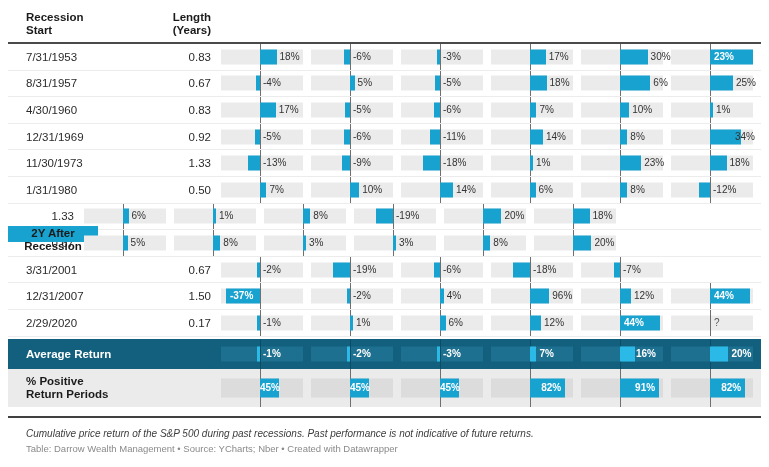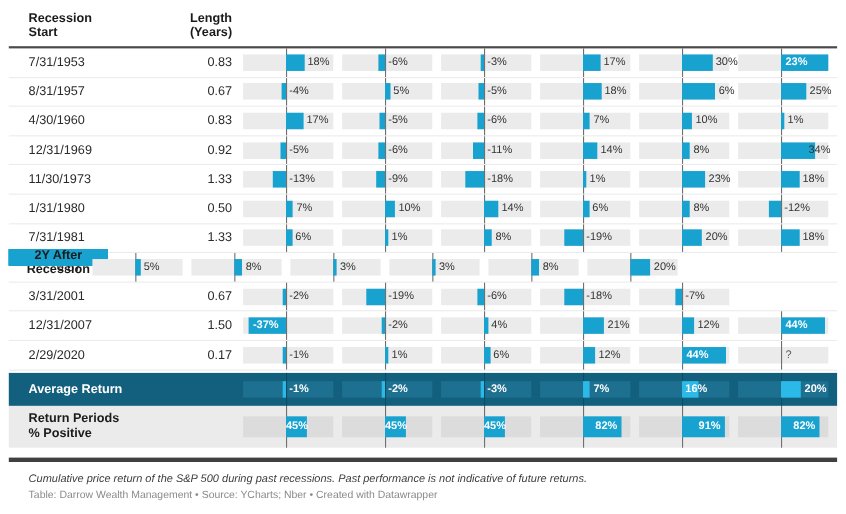--- a/index.html
+++ b/index.html
@@ -141,21 +141,21 @@
   .row.pct .axis  { background: #6f6f6f; }
   .row.pct .bar   { background: #18a2d0; height: 19px; }
   .row.pct .barlabel {
     color: #ffffff;
     font-weight: bold;
     font-size: 10px;
   }
 
   
   .footer {
-    border-top: 4px solid #404040;
+    border-top: 2px solid #404040;
     margin-top: 9px;
     padding: 9px 0 0 18px;
   }
   .foot-note {
     font-size: 10px;
     font-style: italic;
     color: #3c3c3c;
     line-height: 14px;
   }
   .foot-src {
@@ -425,21 +425,20 @@
           <div class="barlabel" style="left: 53.36px;">8%</div>
         </div>
         <div class="cell-bar">
           <div class="track"></div>
           <div class="axis" style="left: 43px;"></div>
           <div class="bar" style="left: 31.96px; width: 11.04px;"></div>
           <div class="barlabel" style="left: 46px;">-12%</div>
         </div>
       </div>
       <div class="row">
-        <div class="cell-date">7/31/1981</div>
         <div class="cell-len">1.33</div>
         <div class="cell-bar">
           <div class="track"></div>
           <div class="axis" style="left: 43px;"></div>
           <div class="bar" style="left: 43px; width: 5.52px;"></div>
           <div class="barlabel" style="left: 51.52px;">6%</div>
         </div>
         <div class="cell-bar">
           <div class="track"></div>
           <div class="axis" style="left: 43px;"></div>
@@ -562,21 +561,21 @@
         <div class="cell-bar">
           <div class="track"></div>
           <div class="axis" style="left: 43px;"></div>
           <div class="bar" style="left: 43px; width: 3.68px;"></div>
           <div class="barlabel" style="left: 49.68px;">4%</div>
         </div>
         <div class="cell-bar">
           <div class="track"></div>
           <div class="axis" style="left: 43px;"></div>
           <div class="bar" style="left: 43px; width: 19.32px;"></div>
-          <div class="barlabel" style="left: 65.32px;">21%</div>
+          <div class="barlabel" style="left: 65.32px;">96%</div>
         </div>
         <div class="cell-bar">
           <div class="track"></div>
           <div class="axis" style="left: 43px;"></div>
           <div class="bar" style="left: 43px; width: 11.04px;"></div>
           <div class="barlabel" style="left: 57.04px;">12%</div>
         </div>
         <div class="cell-bar">
           <div class="track"></div>
           <div class="axis" style="left: 43px;"></div>
@@ -649,34 +648,34 @@
       <div class="cell-bar">
         <div class="track"></div>
         <div class="axis" style="left: 43px;"></div>
         <div class="bar" style="left: 43px; width: 6.44px;"></div>
         <div class="barlabel" style="left: 52.44px;">7%</div>
       </div>
       <div class="cell-bar">
         <div class="track"></div>
         <div class="axis" style="left: 43px;"></div>
         <div class="bar" style="left: 43px; width: 14.72px;"></div>
-        <div class="barlabel" style="left: 46px; text-align: right;">16%</div>
+        <div class="barlabel" style="left: 59px; text-align: right;">16%</div>
       </div>
       <div class="cell-bar">
         <div class="track"></div>
         <div class="axis" style="left: 43px;"></div>
         <div class="bar" style="left: 43px; width: 18.4px;"></div>
         <div class="barlabel" style="left: 64.4px;">20%</div>
       </div>
     </div>
 
   <div class="row pct" id="pct-row">
     <div class="cell-date">
+      <div>% Positive</div>
       <div>Return Periods</div>
-      <div>% Positive</div>
     </div>
     <div class="cell-len"></div>
   <div class="cell-bar">
         <div class="track"></div>
         <div class="axis" style="left: 43px;"></div>
         <div class="bar" style="left: 43px; width: 19.35px;"></div>
         <div class="barlabel inside" style="left: 43px; width: 19.35px; text-align: right; padding-right: 4px; box-sizing: border-box;">45%</div>
       </div>
       <div class="cell-bar">
         <div class="track"></div>

